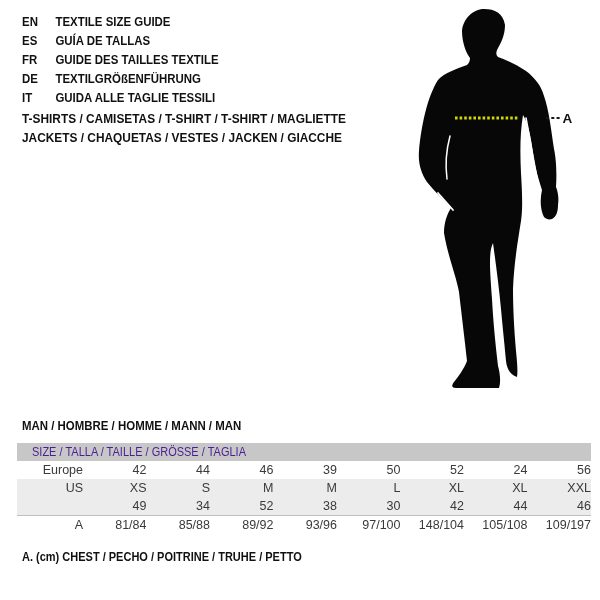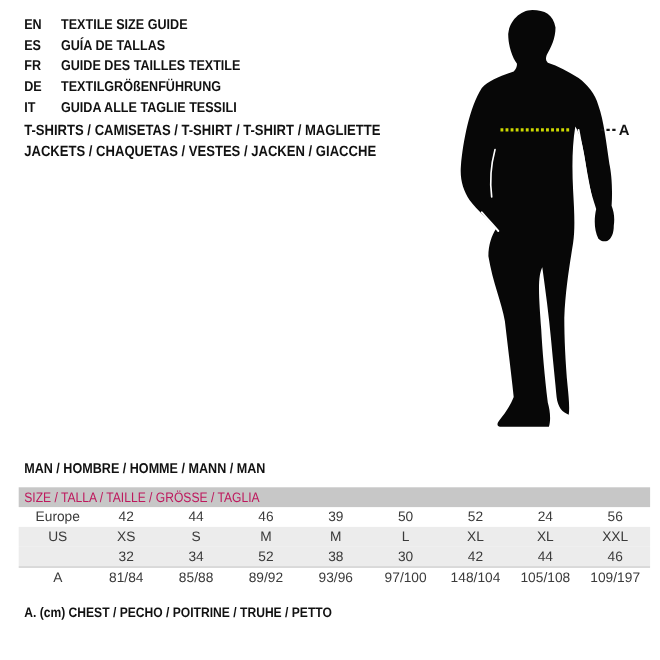--- a/index.html
+++ b/index.html
@@ -18,27 +18,27 @@
   .figure{position:absolute;left:410px;top:0;width:180px;height:400px;}
   .body-fill{fill:#070707;}
   .sliver{fill:none;stroke:#ffffff;stroke-linecap:round;}
   .chest-line{stroke:var(--accent-yellow,#cdd900);stroke-width:3;stroke-dasharray:2.6 2;}
   .pointer-line{stroke:#161616;stroke-width:2;stroke-dasharray:3 2.3;}
   .measure-a{font-size:13.5px;font-weight:600;fill:#111;}
   
   .man-label{position:absolute;left:22px;top:416px;font-size:13px;font-weight:bold;line-height:19px;white-space:nowrap;}
   
   .table{position:absolute;left:17px;top:443px;width:574px;font-size:12.5px;color:#3a3a3a;}
-  .thead{height:18px;line-height:18px;background:var(--table-header-bg,#c7c7c7);padding-left:5px;box-sizing:border-box;color:#be185d;}
+  .thead{height:18px;line-height:18px;background:var(--table-header-bg,#c7c7c7);padding-left:15px;box-sizing:border-box;color:#4c1d95;}
   .thead span{display:inline-block;}
   .trow{display:flex;height:18px;line-height:18px;box-sizing:border-box;}
   .trow.striped{background:var(--table-stripe-bg,#ececec);}
   .trow.topline{border-top:1px solid #c0c0c0;}
-  .tlabel{flex:0 0 66px;width:66px;padding-left:5px;box-sizing:border-box;text-align:center;}
-  .tcell{flex:1 1 0;text-align:center;}
+  .tlabel{flex:0 0 66px;width:66px;padding-left:5px;box-sizing:border-box;text-align:right;}
+  .tcell{flex:1 1 0;text-align:right;}
   
   .footnote{position:absolute;left:22px;top:548px;font-size:12.5px;font-weight:bold;line-height:19px;white-space:nowrap;color:#111;}
 </style>
 </head>
 <body>
 
 <div class="canvas">
 
   <div class="lang-block cond">
     <div class="lang-row">
@@ -141,21 +141,21 @@
       <div class="tcell">S</div>
       <div class="tcell">M</div>
       <div class="tcell">M</div>
       <div class="tcell">L</div>
       <div class="tcell">XL</div>
       <div class="tcell">XL</div>
       <div class="tcell">XXL</div>
     </div>
     <div class="trow striped">
       <div class="tlabel"></div>
-      <div class="tcell">32</div>
+      <div class="tcell">49</div>
       <div class="tcell">34</div>
       <div class="tcell">52</div>
       <div class="tcell">38</div>
       <div class="tcell">30</div>
       <div class="tcell">42</div>
       <div class="tcell">44</div>
       <div class="tcell">46</div>
     </div>
     <div class="trow topline">
       <div class="tlabel">A</div>

